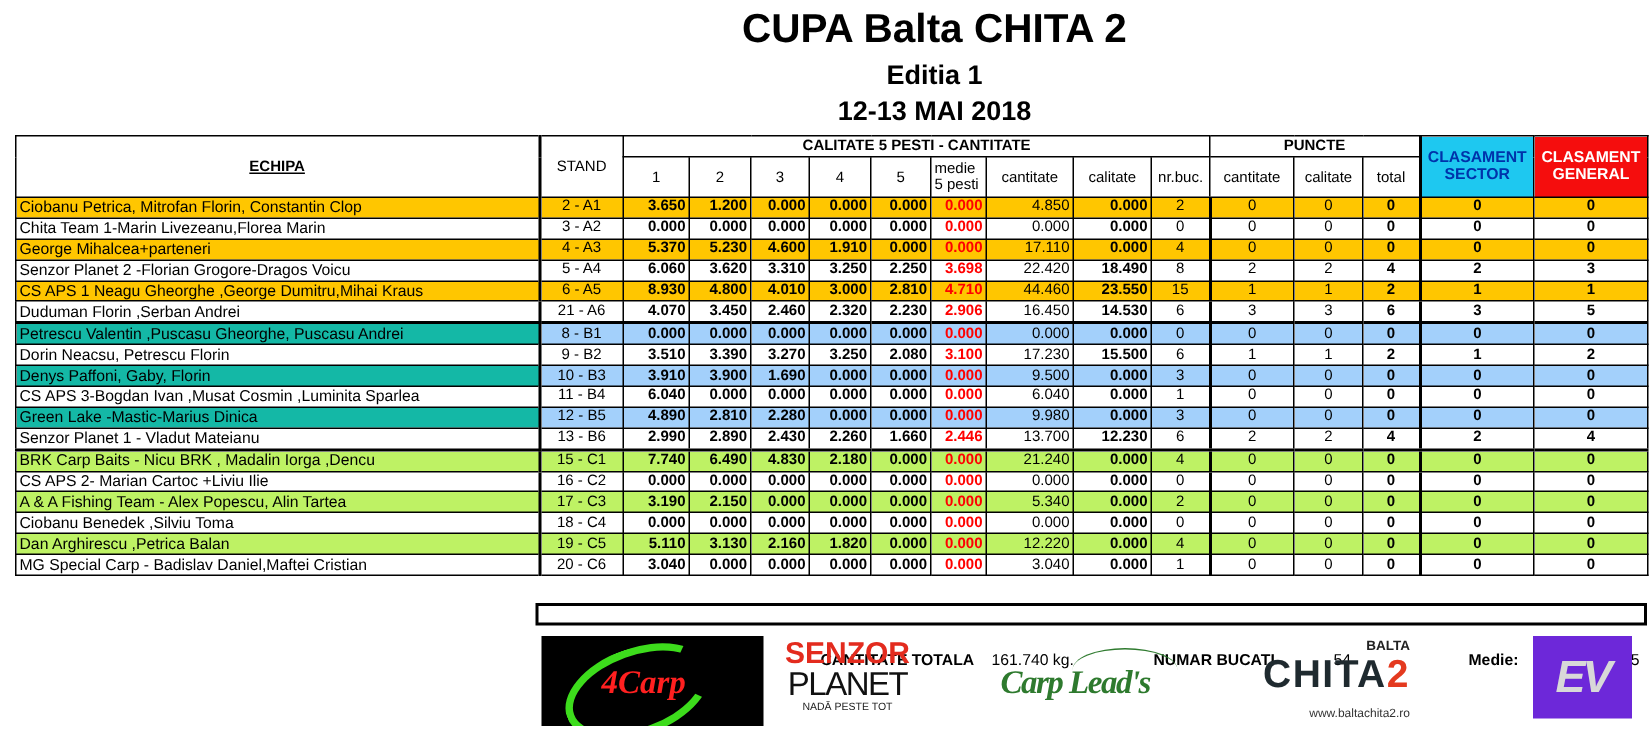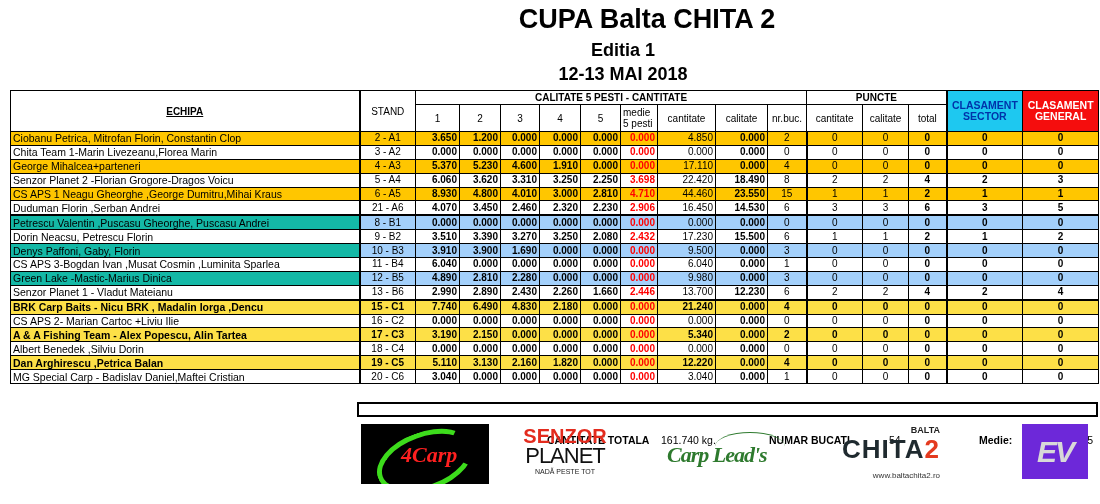--- a/index.html
+++ b/index.html
@@ -1,18 +1,18 @@
 <!DOCTYPE html>
 <html><head>
   <meta charset="utf-8">
   <style>
     html, body { margin: 0; padding: 0; background: #ffffff; }
     body { width: 1100px; height: 504px; position: relative; overflow: hidden; font-family: "Liberation Sans", sans-serif; color: #000; }
     .titles { position: absolute; left: 0; top: 0; width: 1100px; }
-    .t1 { position: absolute; left: 424px; width: 446px; top: 4px; text-align: center; font-weight: bold; font-size: 27px; line-height: 30px; }
+    .t1 { position: absolute; left: 400px; width: 446px; top: 4px; text-align: center; font-weight: bold; font-size: 27px; line-height: 30px; }
     .t2 { position: absolute; left: 400px; width: 446px; top: 40px; text-align: center; font-weight: bold; font-size: 18px; line-height: 20px; }
     .t3 { position: absolute; left: 400px; width: 446px; top: 64px; text-align: center; font-weight: bold; font-size: 18px; line-height: 20px; }
 
     table.results { position: absolute; left: 10px; top: 90px; border-collapse: collapse; table-layout: fixed; width: 1088px; font-size: 10px; }
     table.results td, table.results th { border: 1px solid #000; padding: 0 2px; white-space: nowrap; overflow: hidden; height: 12.9px; line-height: 12px; }
     table.results th { font-weight: normal; background: #fff; font-size: 10px; line-height: 11px; }
     th.bold { font-weight: bold !important; }
     th.echipa { font-weight: bold !important; border-right: 2px solid #000 !important; text-decoration: underline; }
     th.clsector { background: #1ec8f0 !important; color: #0033aa; font-weight: bold !important; font-size: 10.5px !important; border-left: 2px solid #000 !important; }
     th.clgeneral { background: #f50d0d !important; color: #fff; font-weight: bold !important; font-size: 10.5px !important; }
@@ -22,35 +22,35 @@
     td.medie { text-align: right; color: #ff0000; font-weight: bold; }
     td.cnt { text-align: right; }
     td.cen { text-align: center; }
     td.cenb { text-align: center; font-weight: bold; }
     td.lb { border-left: 2px solid #000 !important; }
     tr.sec-end td { border-bottom: 2px solid #000 !important; }
 
     tr.orange td { background: #ffc600; margin-left: 25px; }
     tr.blue td.name { background: #14b8a6; }
     tr.blue td { background: #a3d0fb; }
-    tr.yellow td { background: #fde047; font-weight: bold; }
+    tr.yellow td { background: #bef264; }
     tr.white td { background: #ffffff; }
 
     .summary { position: absolute; left: 357px; top: 402px; width: 741px; height: 15px; border: 2px solid #000; font-size: 10.5px; line-height: 15px; box-sizing: border-box; }
     .summary span { position: absolute; top: 17px; margin-top: 12px; }
     .s-lbl { left: 3px; font-weight: bold; }
     .s-ct { left: 188px; font-weight: bold; }
     .s-ctv { left: 302px; }
     .s-nb { left: 410px; font-weight: bold; }
     .s-nbv { left: 530px; }
     .s-me { left: 620px; font-weight: bold; }
     .s-mev { right: 3px; }
 
     .logo { position: absolute; }
-    .logo-4carp { left: 361px; top: 424px; width: 128px; height: 60px; background: #000; overflow: hidden; }
+    .logo-4carp { left: 361px; top: 424px; width: 128px; height: 60px; background: #000; overflow: hidden; padding-left: 20px; }
     .logo-4carp .swoosh { position: absolute; left: 14px; top: 8px; width: 90px; height: 48px; border: 5px solid #3ddc1c; border-radius: 50%; border-right-color: transparent; border-bottom-color: #3ddc1c; transform: rotate(-20deg); }
     .logo-4carp .txt { position: absolute; left: 40px; top: 18px; color: #ff2020; font-family: "Liberation Serif", serif; font-style: italic; font-weight: bold; font-size: 22px; }
     .logo-senzor { left: 510px; top: 426px; width: 110px; height: 62px; text-align: center; }
     .logo-senzor .a { color: #e32b1e; font-weight: bold; font-size: 20px; line-height: 20px; letter-spacing: 0px; font-family: "Liberation Sans", sans-serif; }
     .logo-senzor .b { color: #111; font-size: 22px; line-height: 20px; letter-spacing: -1px; }
     .logo-senzor .c { color: #222; font-size: 7px; line-height: 12px; }
     .logo-carp { left: 665px; top: 430px; width: 130px; height: 60px; }
     .logo-carp .txt { position: absolute; left: 2px; top: 12px; color: #2e7a2e; font-family: "Liberation Serif", serif; font-style: italic; font-weight: bold; font-size: 22px; letter-spacing: -1px; }
     .logo-carp .rod { position: absolute; left: 50px; top: 2px; width: 70px; height: 28px; border-top: 1px solid #2e7a2e; border-radius: 50% 50% 0 0; }
     .logo-chita { left: 815px; top: 424px; width: 125px; height: 78px; text-align: right; }
@@ -240,21 +240,21 @@
         <td class="cenb">0</td>
       </tr>
       <tr class="white">
         <td class="name">Dorin Neacsu, Petrescu Florin</td>
         <td class="stand">9 - B2</td>
         <td class="num">3.510</td>
         <td class="num">3.390</td>
         <td class="num">3.270</td>
         <td class="num">3.250</td>
         <td class="num">2.080</td>
-        <td class="medie">2.432</td>
+        <td class="medie">3.100</td>
         <td class="cnt">17.230</td>
         <td class="num">15.500</td>
         <td class="cen">6</td>
         <td class="cen lb">1</td>
         <td class="cen">1</td>
         <td class="cenb">2</td>
         <td class="cenb lb">1</td>
         <td class="cenb">2</td>
       </tr>
       <tr class="blue">
@@ -377,21 +377,21 @@
         <td class="cnt">5.340</td>
         <td class="num">0.000</td>
         <td class="cen">2</td>
         <td class="cen lb">0</td>
         <td class="cen">0</td>
         <td class="cenb">0</td>
         <td class="cenb lb">0</td>
         <td class="cenb">0</td>
       </tr>
       <tr class="white">
-        <td class="name">Albert Benedek ,Silviu Dorin</td>
+        <td class="name">Ciobanu Benedek ,Silviu Toma</td>
         <td class="stand">18 - C4</td>
         <td class="num">0.000</td>
         <td class="num">0.000</td>
         <td class="num">0.000</td>
         <td class="num">0.000</td>
         <td class="num">0.000</td>
         <td class="medie">0.000</td>
         <td class="cnt">0.000</td>
         <td class="num">0.000</td>
         <td class="cen">0</td>

